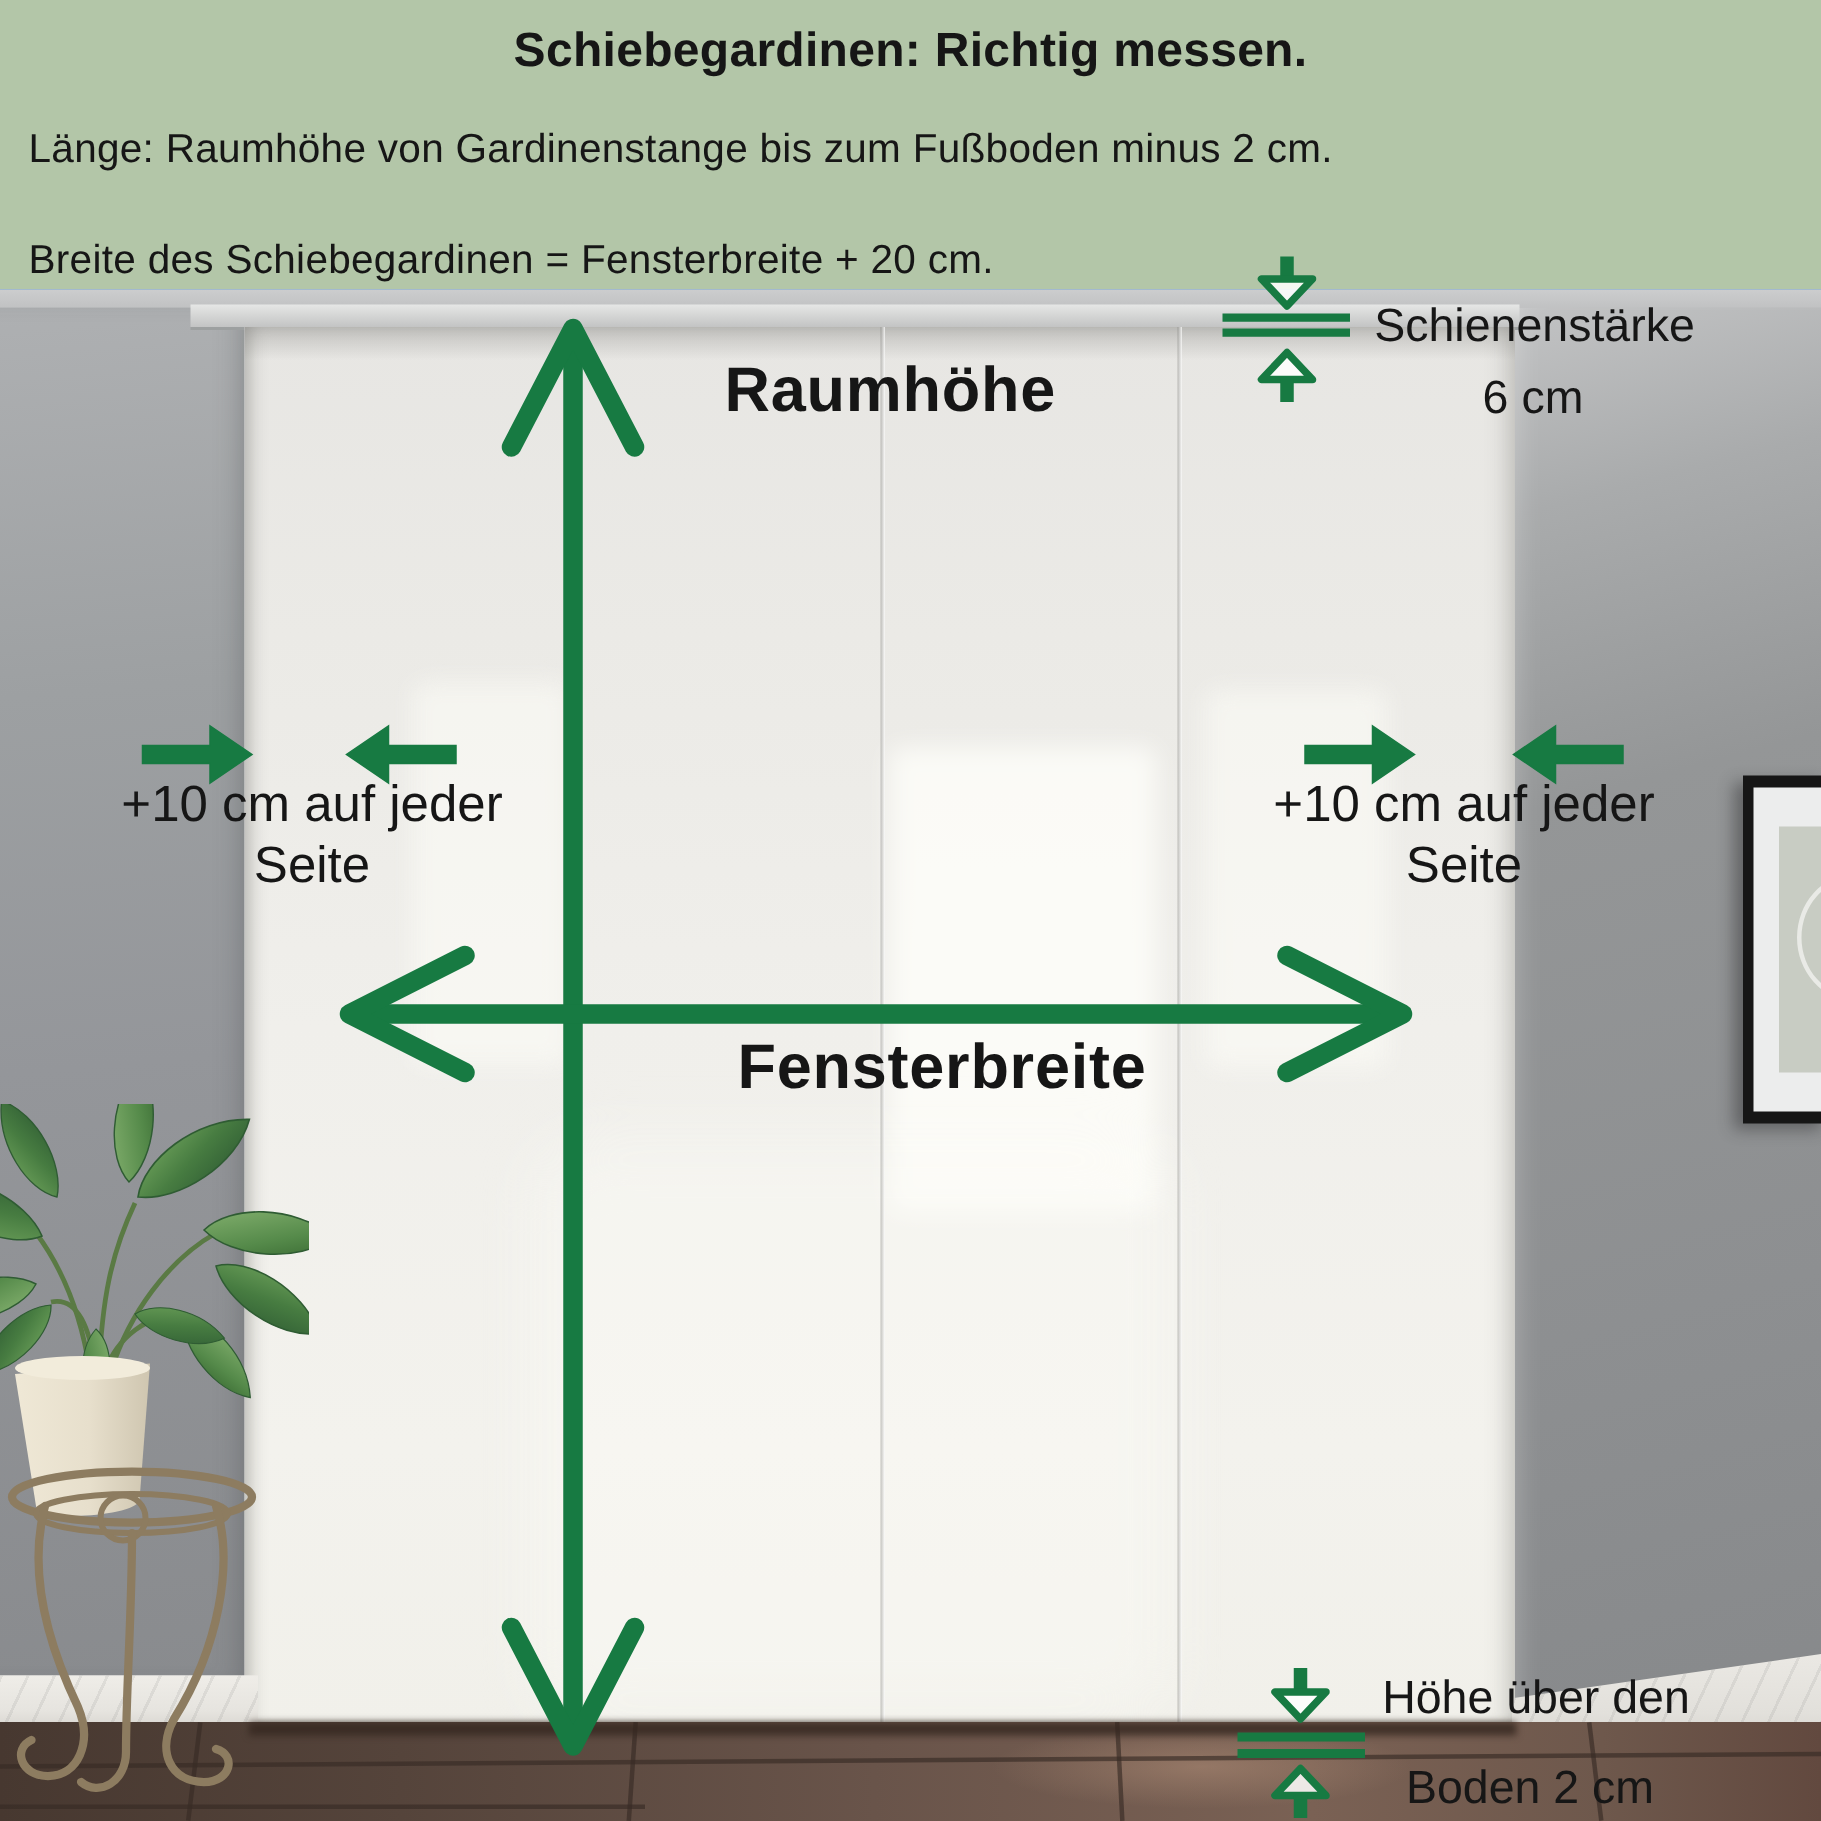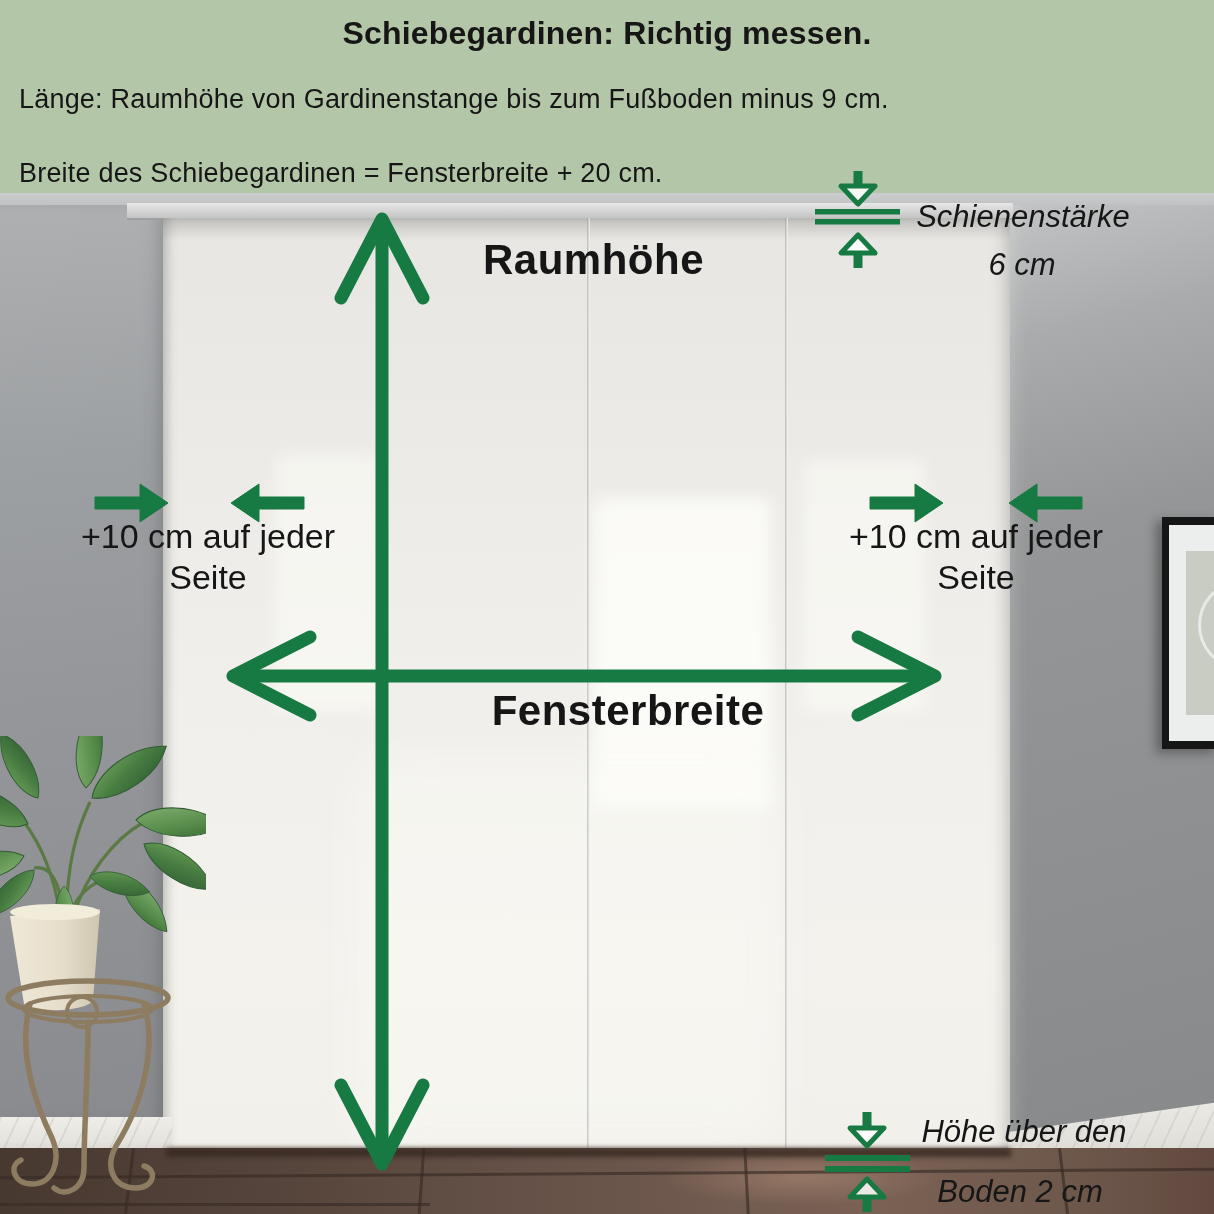--- a/index.html
+++ b/index.html
@@ -67,37 +67,37 @@
     border:3px solid #e9eae6;border-radius:50%;}
 
   
   .lbl{color:var(--text-dark,#161616);white-space:nowrap;}
   .lbl-bold{font-weight:700;font-size:42px;letter-spacing:.5px;}
   .raumhoehe{left:483px;top:236px;}
   .fensterbreite{left:628px;top:687px;transform:translateX(-50%);}
   .lbl-mid{font-size:34px;line-height:1.2;text-align:center;transform:translateX(-50%);}
   .plus-left{left:208px;top:516px;}
   .plus-right{left:976px;top:516px;}
-  .lbl-small{font-size:31px;line-height:1.0;text-align:left;transform:translateX(-50%);font-style:italic;}
+  .lbl-small{font-size:31px;line-height:1.0;text-align:left;transform:translateX(-50%);}
   .schiene1{left:1023px;top:201px;}
   .schiene2{left:1022px;top:249px;}
   .hoehe1{left:1024px;top:1116px;}
   .hoehe2{left:1020px;top:1176px;}
 
   .arrows{left:0;top:0;width:1214px;height:1214px;pointer-events:none;}
   .arrows path,.arrows line{stroke:var(--arrow-green,#177a42);}
 </style>
 </head>
 <body>
 
 <div class="canvas">
 
   <div class="abs header">
     <div class="abs header-title">Schiebegardinen: Richtig messen.</div>
-    <div class="abs header-sub sub1">Länge: Raumhöhe von Gardinenstange bis zum Fußboden minus 9 cm.</div>
+    <div class="abs header-sub sub1">Länge: Raumhöhe von Gardinenstange bis zum Fußboden minus 2 cm.</div>
     <div class="abs header-sub sub2">Breite des Schiebegardinen = Fensterbreite + 20 cm.</div>
   </div>
 
   <div class="abs ceiling"></div>
   <div class="abs wall-left"></div>
   <div class="abs wall-right"></div>
   <div class="abs rail"></div>
 
   <div class="abs curtain">
     <div class="abs patch" style="left:112px;top:237px;width:105px;height:255px;"></div>

